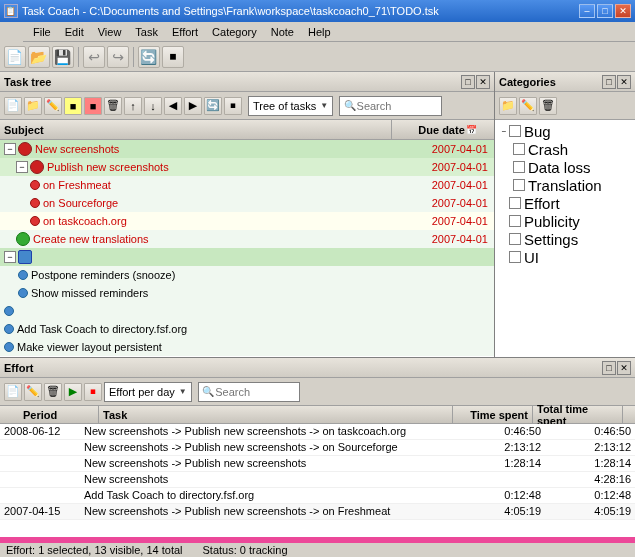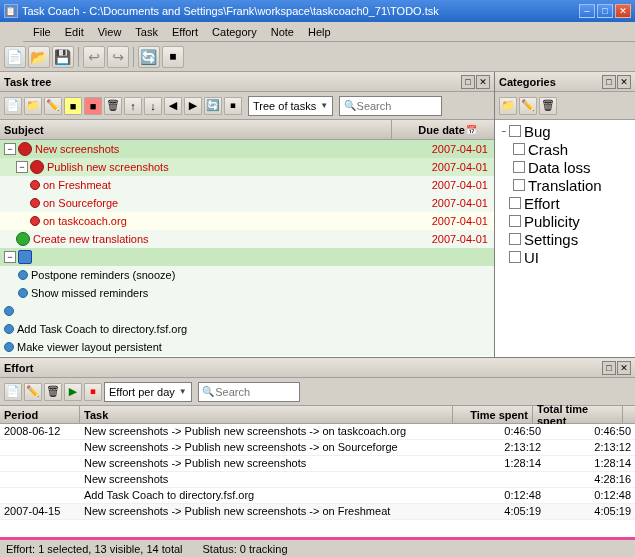--- a/index.html
+++ b/index.html
@@ -18,21 +18,21 @@
     
     .menu-bar { background: #d4d0c8; border-bottom: 1px solid #a0a0a0; display: flex; gap: 2px; padding: 2px 4px; height: 20px; align-items: center; margin-left: 23px; }
     .menu-item { padding: 1px 6px; font-size: 11px; cursor: pointer; }
 
     
     .toolbar { background: #d4d0c8; border-bottom: 1px solid #a0a0a0; display: flex; align-items: center; gap: 2px; padding: 2px 4px; height: 30px; }
     .tb-icon { width: 22px; height: 22px; border: 1px solid transparent; display: flex; align-items: center; justify-content: center; font-size: 14px; cursor: pointer; background: linear-gradient(to bottom, #f0ede8, #d8d4cc); border: 1px solid #b0aca4; border-radius: 2px; }
     .tb-separator { width: 1px; height: 20px; background: #a0a0a0; margin: 0 2px; }
 
     
-    .status-bar { background: #d4d0c8; border-top: 3px solid #ec4899; display: flex; align-items: center; padding: 2px 6px; height: 20px; font-size: 11px; gap: 20px; }
+    .status-bar { background: #d4d0c8; border-top: 6px solid #ec4899; display: flex; align-items: center; padding: 2px 6px; height: 20px; font-size: 11px; gap: 20px; }
 
     
     .task-panel { flex: 1; display: flex; flex-direction: column; border-right: 1px solid #808080; }
 
     
     .panel-header { background: linear-gradient(to bottom, #e8e4dc, #d0ccc4); border-bottom: 1px solid #a0a0a0; display: flex; align-items: center; justify-content: space-between; padding: 2px 4px; height: 20px; }
     .panel-title { font-size: 11px; font-weight: bold; }
     .panel-buttons { display: flex; gap: 1px; }
     .panel-btn { width: 14px; height: 14px; border: 1px solid #808080; background: #d4d0c8; display: flex; align-items: center; justify-content: center; font-size: 9px; cursor: pointer; }
 
@@ -78,21 +78,21 @@
     .cat-label { font-size: 15px; }
 
     
     .effort-panel { height: 180px; display: flex; flex-direction: column; border-top: 1px solid #808080; }
     .effort-header { background: linear-gradient(to bottom, #e8e4dc, #d0ccc4); border-bottom: 1px solid #a0a0a0; display: flex; align-items: center; justify-content: space-between; padding: 2px 4px; height: 20px; }
     .effort-title { font-size: 11px; font-weight: bold; }
     .effort-toolbar { background: #d4d0c8; border-bottom: 1px solid #a0a0a0; display: flex; align-items: center; gap: 2px; padding: 2px 4px; height: 28px; }
     .effort-dropdown { display: flex; align-items: center; border: 1px solid #808080; background: white; height: 20px; padding: 0 4px; font-size: 11px; gap: 4px; }
     .effort-list-header { display: flex; background: linear-gradient(to bottom, #e8e4dc, #c8c4bc); border-bottom: 1px solid #a0a0a0; height: 18px; }
     .ecol { padding: 2px 4px; font-size: 11px; font-weight: bold; border-right: 1px solid #a0a0a0; display: flex; align-items: center; }
-    .ecol-period { width: 80px; }
+    .ecol-period { width: 80px; margin-left: 19px; }
     .ecol-task { flex: 1; }
     .ecol-time { width: 80px; justify-content: flex-end; }
     .ecol-total { width: 90px; justify-content: flex-end; }
     .effort-list { flex: 1; overflow-y: auto; background: white; }
     .effort-row { display: flex; align-items: flex-start; height: 16px; border-bottom: 1px solid #f0f0f0; }
     .ecell { padding: 1px 4px; font-size: 11px; overflow: hidden; white-space: nowrap; }
     .ecell-period { width: 80px; }
     .ecell-task { flex: 1; }
     .ecell-time { width: 80px; text-align: right; }
     .ecell-total { width: 90px; text-align: right; }

